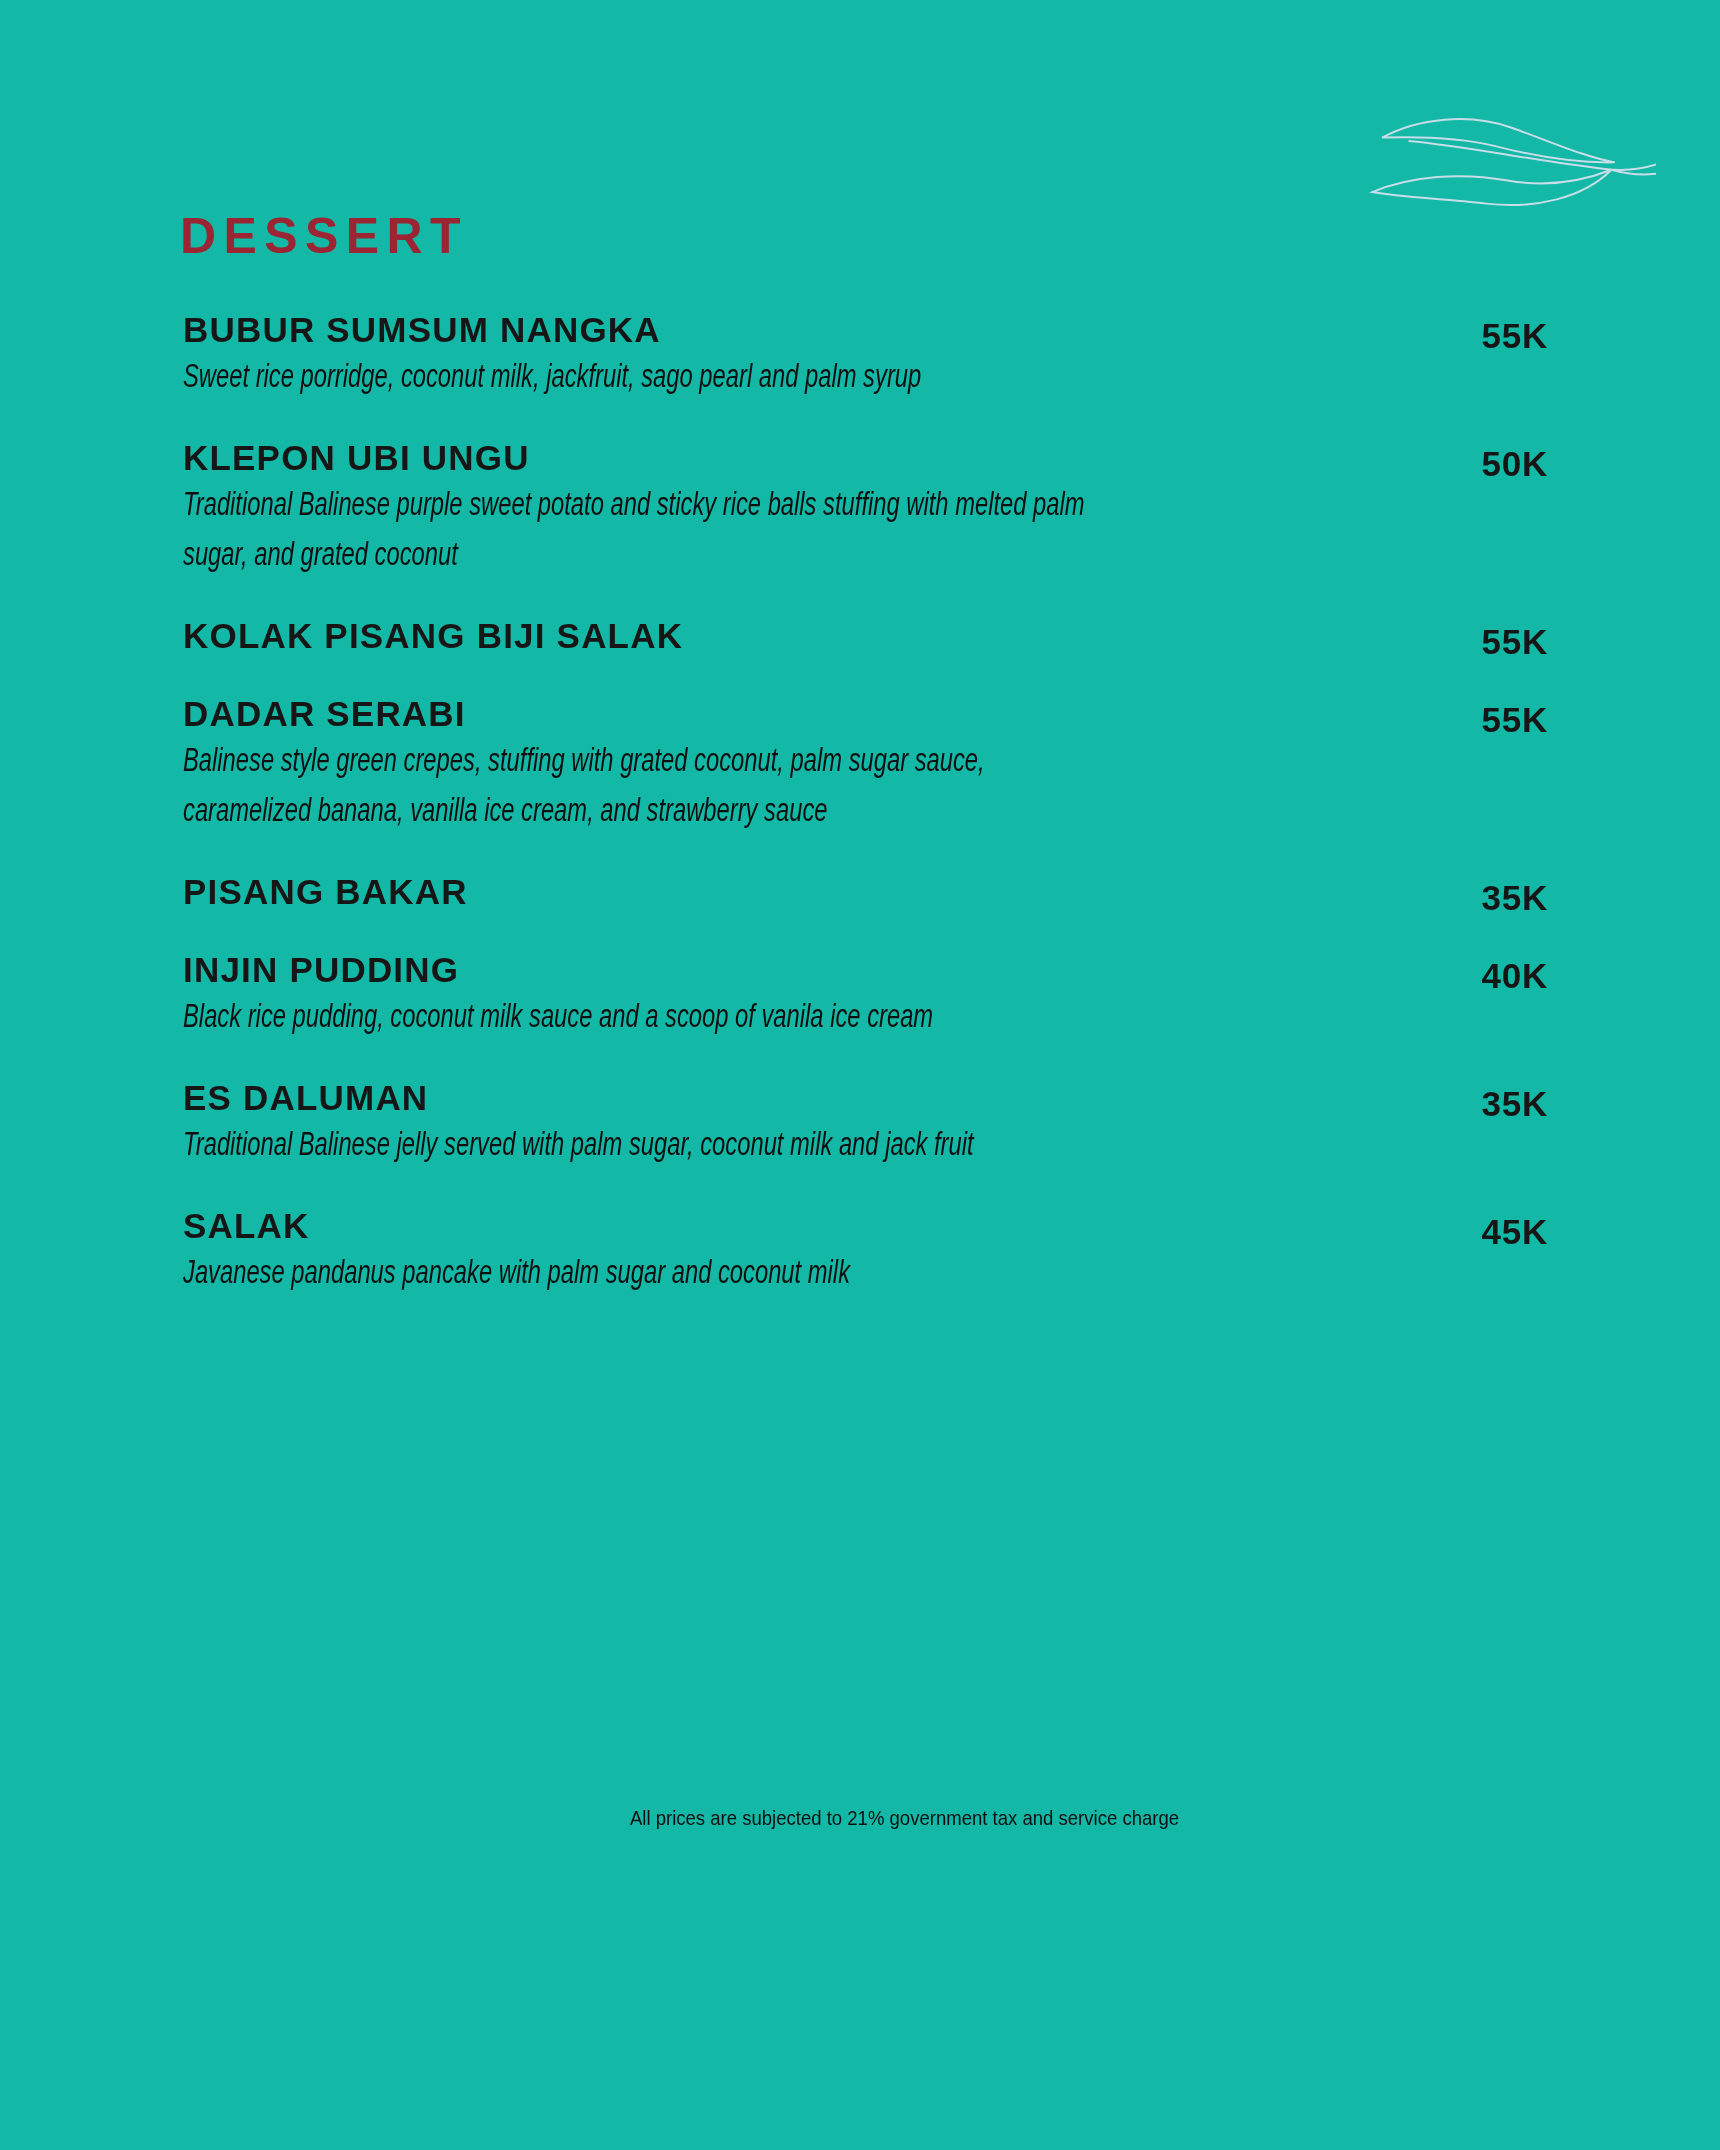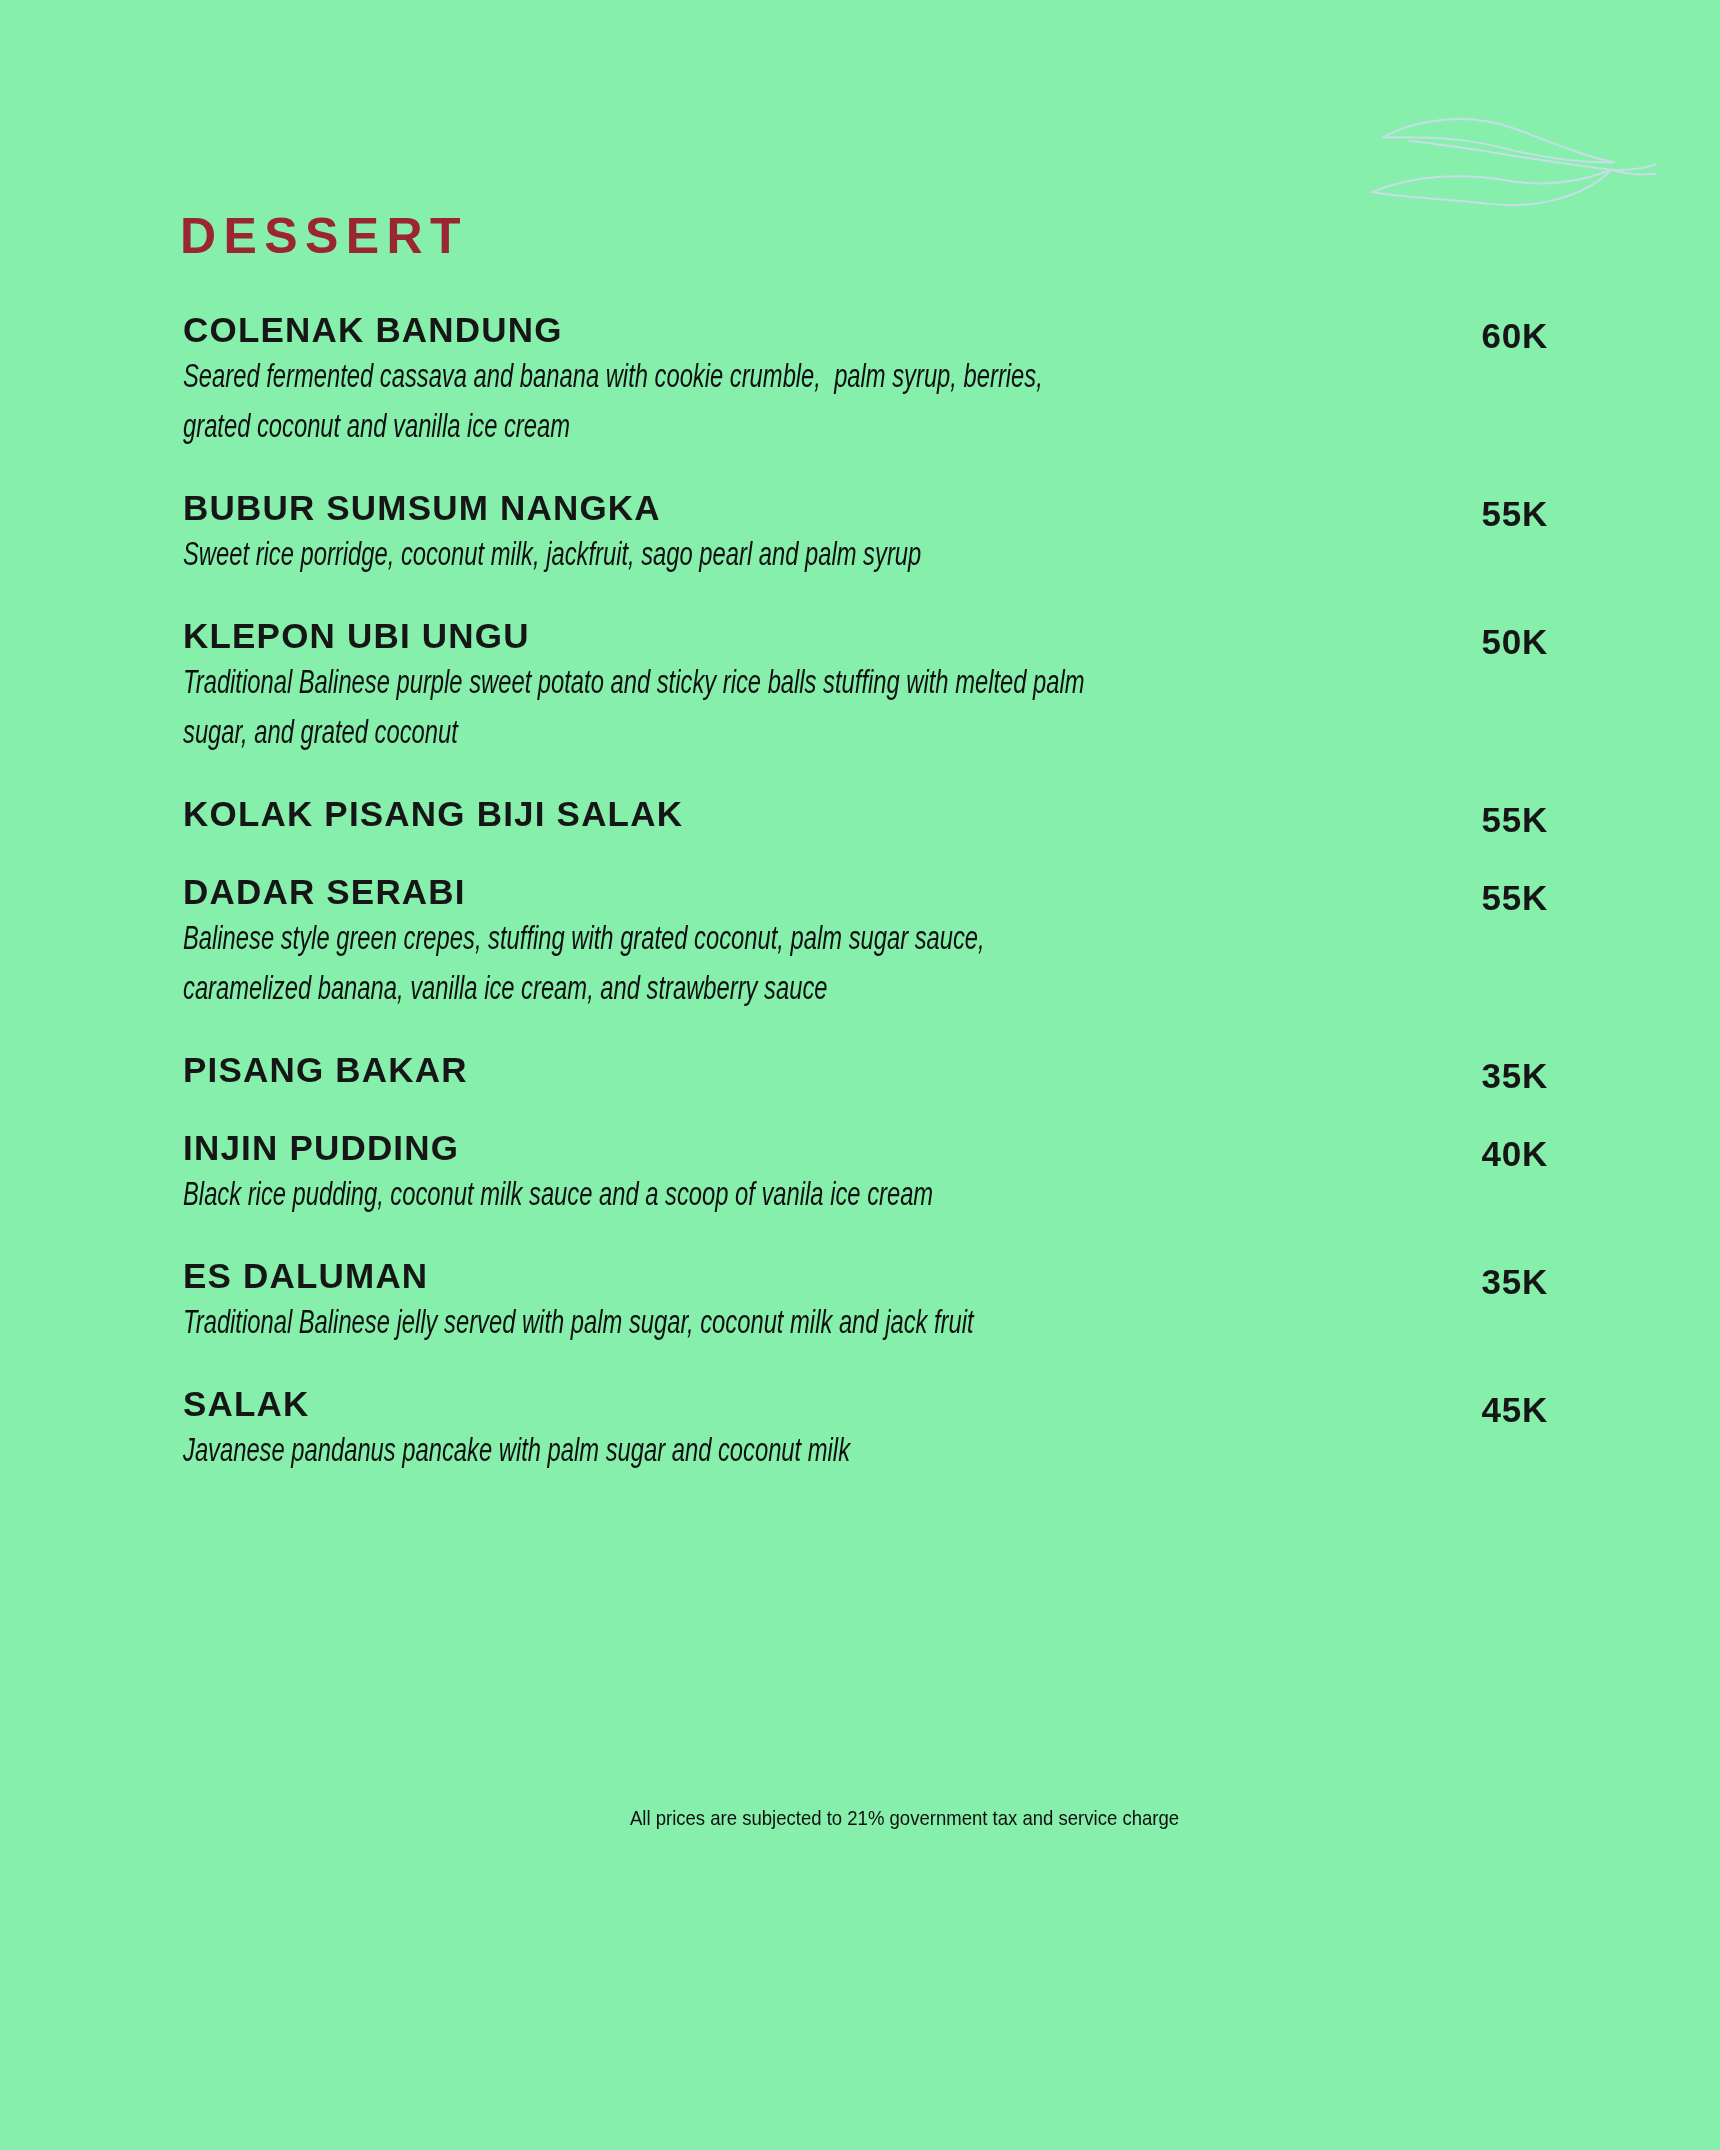--- a/index.html
+++ b/index.html
@@ -5,21 +5,21 @@
   :root{
     --accent:#9B2533;
     --ink:#161616;
     --logo:#C7DDE8;
   }
   html,body{margin:0;padding:0;background:#ffffff;}
   .page{
     position:relative;
     width:1720px;
     height:2151px;
-    background:#86efac;
+    background:#14b8a6;
     font-family:"Liberation Sans", sans-serif;
     overflow:hidden;
   }
   .logo{
     position:absolute;
     left:1359px;
     top:93px;
     width:297px;
     height:128px;
   }
@@ -92,28 +92,20 @@
   <svg class="logo" viewBox="0 0 360 155" fill="none" xmlns="http://www.w3.org/2000/svg">
     <path d="M28,54 C72,30 134,24 185,42 C233,59 272,77 310,84 C268,85 214,77 164,64 C114,52 58,53 28,54 Z" stroke="var(--logo)" stroke-width="2.4" fill="none"></path>
     <path d="M60,58 C130,64 205,81 298,92 C324,95 344,92 362,86" stroke="var(--logo)" stroke-width="2.4" fill="none"></path>
     <path d="M16,120 C64,100 124,96 180,106 C226,114 268,108 306,93 C272,127 214,141 154,134 C100,128 48,126 16,120 Z" stroke="var(--logo)" stroke-width="2.4" fill="none"></path>
     <path d="M306,93 C330,100 348,100 366,97" stroke="var(--logo)" stroke-width="2.4" fill="none"></path>
   </svg>
 
   <h1 class="page-title">DESSERT</h1>
 
   <div class="menu">
-  <div class="item">
-    <div class="item-name">COLENAK BANDUNG</div>
-    <div class="item-price">60K</div>
-    <div class="item-desc">
-          <div class="desc-line">Seared fermented cassava and banana with cookie crumble,  palm syrup, berries,</div>
-          <div class="desc-line">grated coconut and vanilla ice cream</div>
-        </div>
-  </div>
 
   <div class="item">
     <div class="item-name">BUBUR SUMSUM NANGKA</div>
     <div class="item-price">55K</div>
     <div class="item-desc">
           <div class="desc-line">Sweet rice porridge, coconut milk, jackfruit, sago pearl and palm syrup</div>
         </div>
   </div>
 
   <div class="item">

